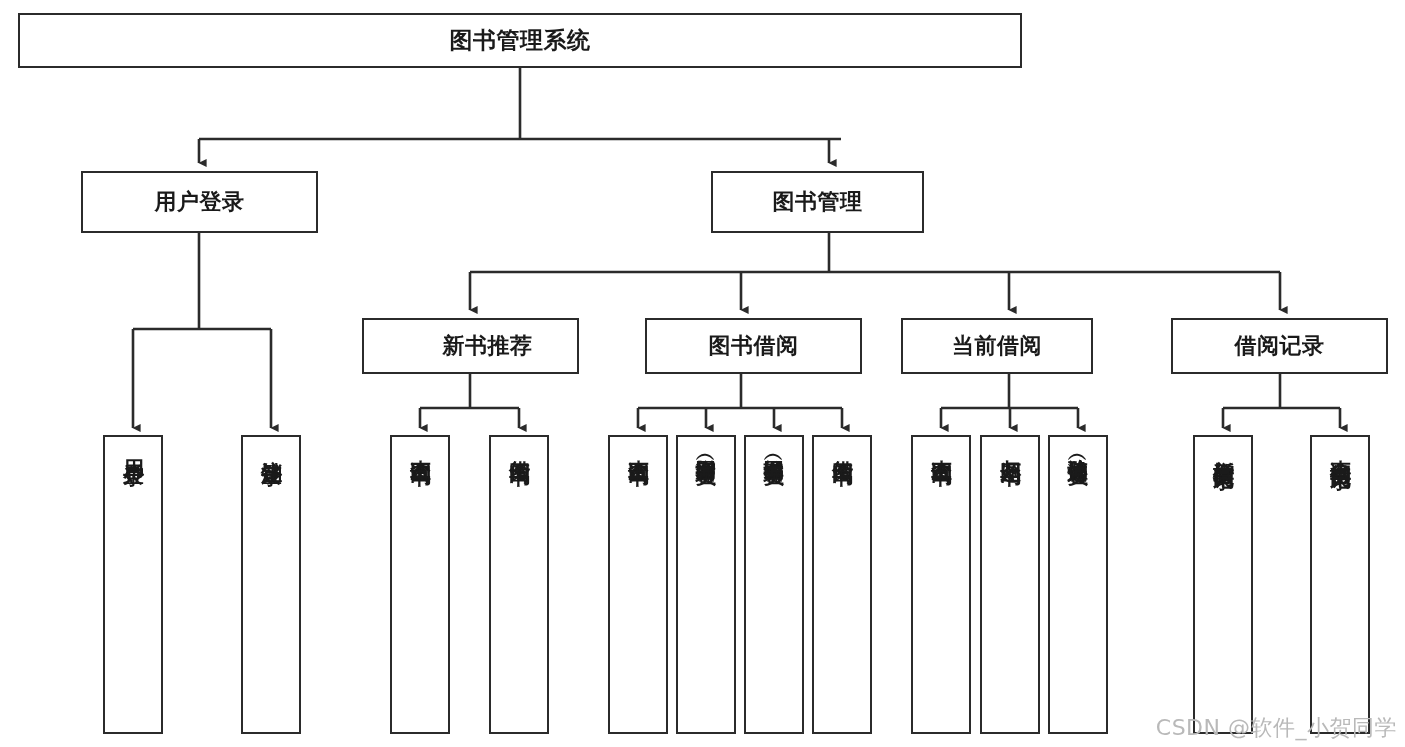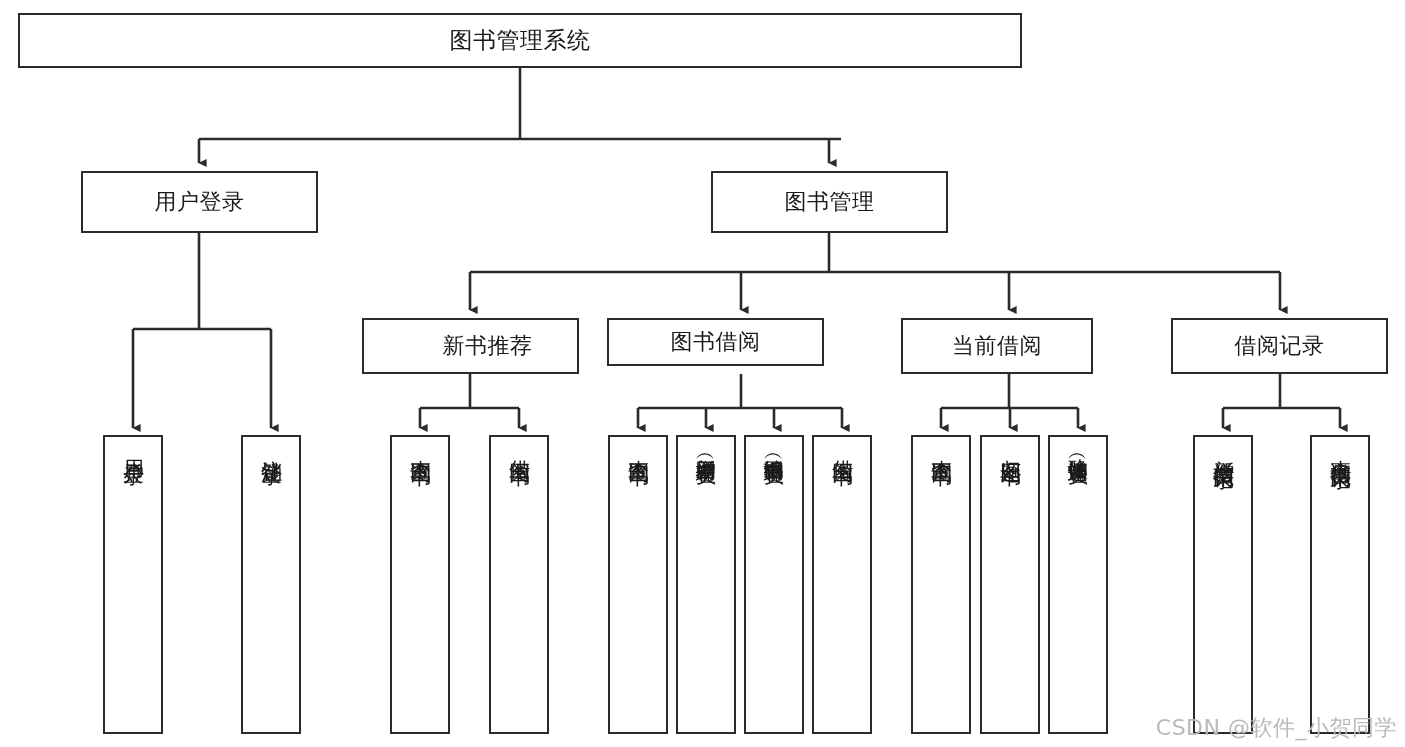--- a/index.html
+++ b/index.html
@@ -34,20 +34,21 @@
     display: flex;
     align-items: center;
     justify-content: center;
     color: #1a1a1a;
   }
   .node-label {
     display: block;
     text-align: right;
     line-height: 1.18;
     white-space: nowrap;
+    font-weight: bold;
   }
   
   .node.horiz .node-label {
     font-size: 22px;
     letter-spacing: 0.5px;
   }
   .node.root .node-label {
     font-size: 23px;
   }
   
@@ -135,28 +136,28 @@
     </g>
   </svg>
 
   <div class="node horiz root" style="left:18px; top:13px; width:1004px; height:55px;">
     <span class="node-label">图书管理系统</span>
   </div>
 
   <div class="node horiz" style="left:81px; top:171px; width:237px; height:62px;">
     <span class="node-label">用户登录</span>
   </div>
-  <div class="node horiz" style="left:711px; top:171px; width:237px; height:62px;">
+  <div class="node horiz" style="left:711px; top:171px; width:213px; height:62px;">
     <span class="node-label">图书管理</span>
   </div>
 
   <div class="node horiz" style="left:362px; top:318px; width:217px; height:56px;padding-left:34px;">
     <span class="node-label">新书推荐</span>
   </div>
-  <div class="node horiz" style="left:607px; top:318px; width:217px; height:48px;">
+  <div class="node horiz" style="left:645px; top:318px; width:217px; height:56px;">
     <span class="node-label">图书借阅</span>
   </div>
   <div class="node horiz" style="left:901px; top:318px; width:192px; height:56px;">
     <span class="node-label">当前借阅</span>
   </div>
   <div class="node horiz" style="left:1171px; top:318px; width:217px; height:56px;">
     <span class="node-label">借阅记录</span>
   </div>
 
   <div class="node vert" style="left:103px; top:435px; width:60px; height:299px;">

